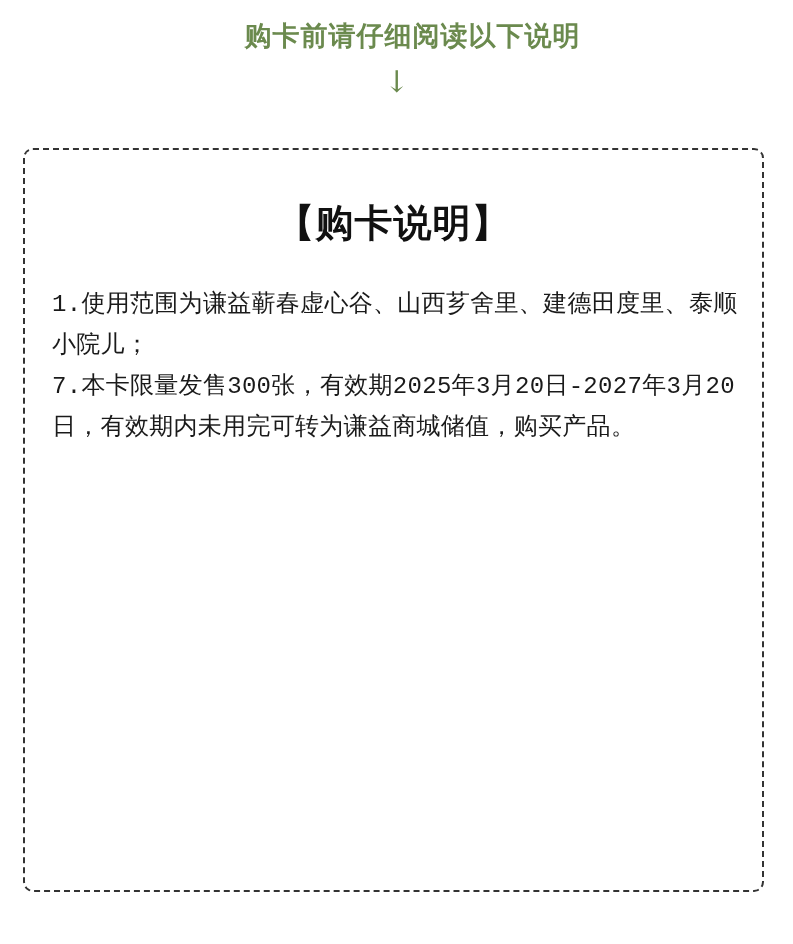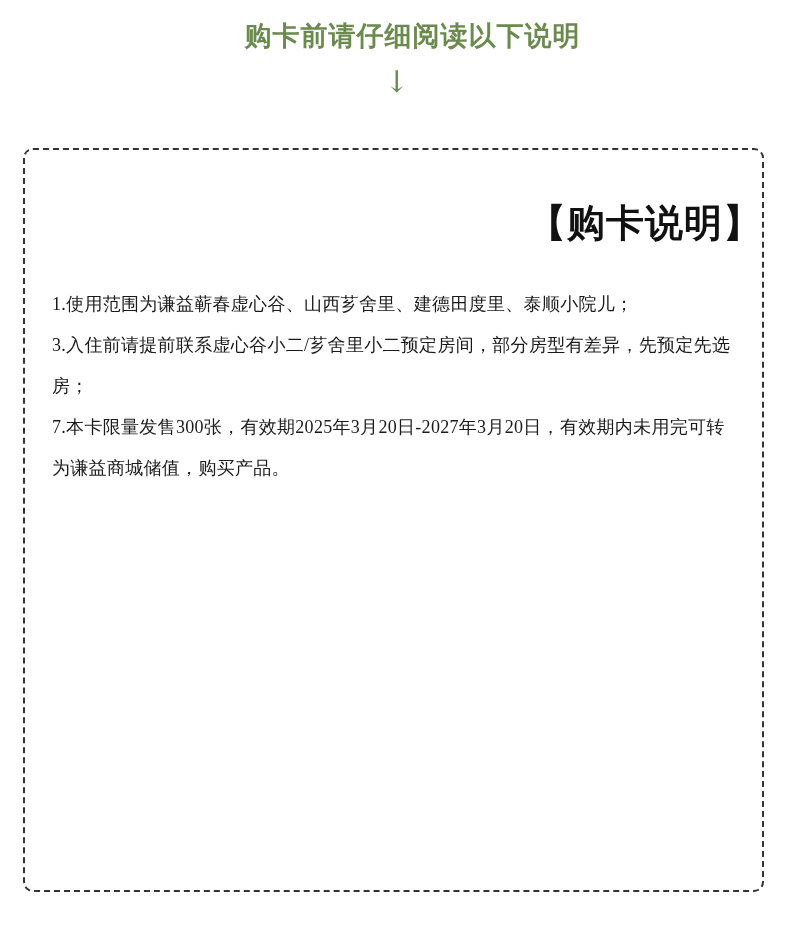--- a/index.html
+++ b/index.html
@@ -45,52 +45,51 @@
       height: 744px;
       border: 2px dashed #333333;
       border-radius: 10px;
       box-sizing: border-box;
     }
     .card-title {
       position: absolute;
       top: 48px;
       left: 0;
       width: 100%;
-      text-align: right;
+      text-align: center;
       font-family: Liberation Sans, sans-serif;
       font-weight: bold;
       font-size: 38px;
       color: #111111;
       letter-spacing: 1px;
     }
     .rules {
       position: absolute;
       top: 134px;
       left: 27px;
       width: 690px;
       margin: 0;
       padding: 0;
       list-style: none;
     }
     .rule {
-      font-family: Liberation Serif, serif;
-      font-size: 18px;
+      font-family: Liberation Mono, monospace;
+      font-size: 24px;
       line-height: 41px;
       color: #1a1a1a;
       letter-spacing: 0.3px;
       margin: 0;
       padding: 0;
     }
   </style>
 </head>
 <body>
 
 <div class="top-heading">购卡前请仔细阅读以下说明</div>
 <div class="down-arrow">↓</div>
 
 <div class="card">
   <div class="card-title">【购卡说明】</div>
   <ul class="rules">
     <li class="rule">1.使用范围为谦益蕲春虚心谷、山西芗舍里、建德田度里、泰顺小院儿；</li>
-    <li class="rule">3.入住前请提前联系虚心谷小二/芗舍里小二预定房间，部分房型有差异，先预定先选房；</li>
     <li class="rule">7.本卡限量发售300张，有效期2025年3月20日-2027年3月20日，有效期内未用完可转为谦益商城储值，购买产品。</li>
   </ul>
 </div>
 
 </body></html>

